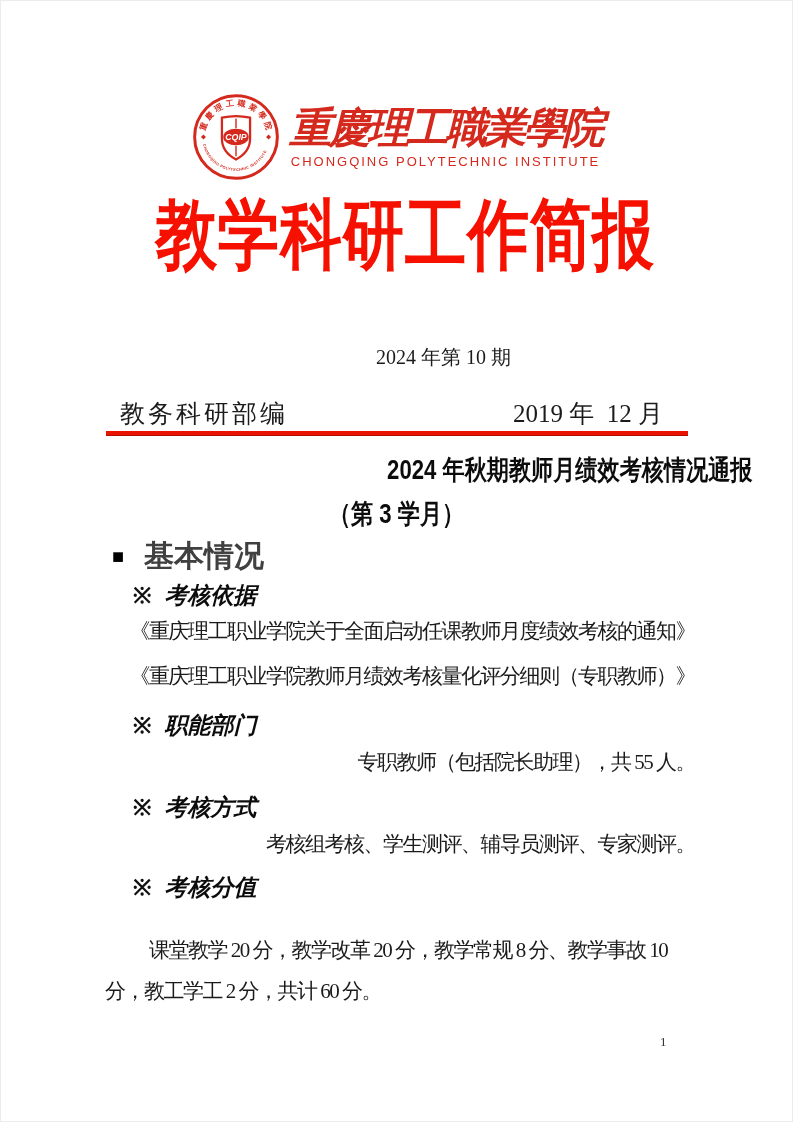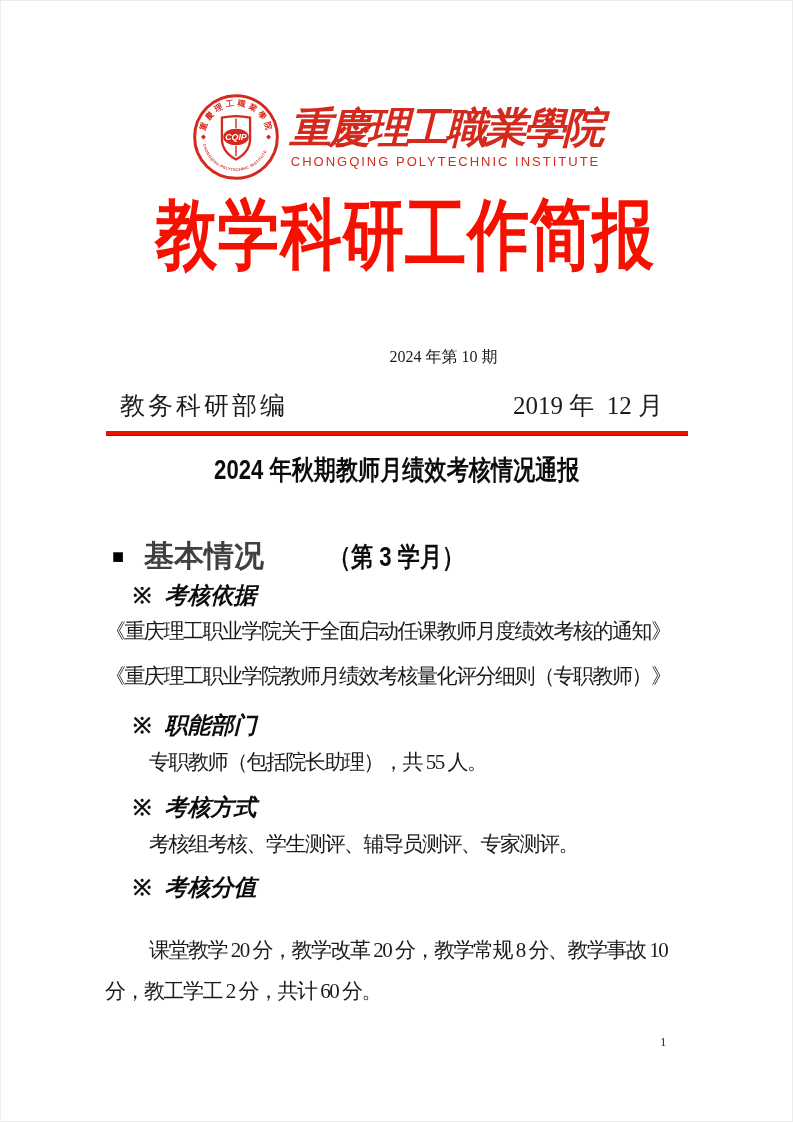--- a/index.html
+++ b/index.html
@@ -32,39 +32,39 @@
   .masthead { top:186px; left:0; right:0; text-align:center; line-height:96px;padding-left:17px; }
   .masthead-inner {
     display:inline-block; transform:scaleX(0.8);
     font-family:"Liberation Sans","DejaVu Sans",sans-serif;
     font-weight:bold; font-size:77px; letter-spacing:1px;
     color:#f51000; white-space:nowrap;
   }
 
   .issue {
     top:341px; left:0; right:0; text-align:center; padding-left:94px;
-    font-size:16px; line-height:32px; white-space:pre;
+    font-size:20px; line-height:32px; white-space:pre;
   }
 
   .editor-row {
-    top:389px; left:120px; right:130px;
+    top:397px; left:120px; right:130px;
     display:flex; justify-content:space-between; align-items:baseline;
     font-size:25px; line-height:33px;
   }
   .editor-row .credit { letter-spacing:3px; }
   .editor-row .pdate { white-space:pre; }
 
   .divider {
     top:431px; left:106px; width:582px; height:4px;
     background:#ea1300; border-bottom:1px solid #b21000;
   }
 
   
-  .btitle { top:452px; left:0; right:0; text-align:center; line-height:36px; }
-  .bsub   { top:496px; left:0; right:0; text-align:center; line-height:36px;margin-top:43px; }
+  .btitle { top:452px; left:0; right:0; text-align:right; line-height:36px; }
+  .bsub   { top:496px; left:0; right:0; text-align:center; line-height:36px; }
   .cond {
     display:inline-block; transform:scaleX(0.82); white-space:nowrap;
     font-family:"Liberation Sans","DejaVu Sans",sans-serif;
     font-weight:bold; font-size:27px; color:#0c0c0c;
   }
 
   
   .section { top:541px; left:112px; display:flex; align-items:center; gap:20px; }
   .sq { font-size:20px; line-height:28px; color:#000; }
   .stitle {
@@ -78,21 +78,21 @@
   .klabel {
     font-family:"Liberation Serif","DejaVu Serif",serif;
     font-style:italic; font-weight:bold; font-size:23px; line-height:30px; color:#0c0c0c;text-align:center;
   }
 
   
   .body-p {
     left:105px; width:590px;
     font-size:21px; line-height:30px; letter-spacing:-1.5px; color:#1b1b1b;
   }
-  .body-p.nowrap { white-space:nowrap; }
+  .body-p.nowrap { white-space:nowrap;text-align:right; }
   .body-p.indent { text-indent:44px; }
   .body-p.multi { line-height:41px;margin-top:23px; }
 
   .pageno { top:1034px; left:660px; font-size:13px; color:#333; }
 </style>
 </head>
 <body>
 
 <div class="page">
 

